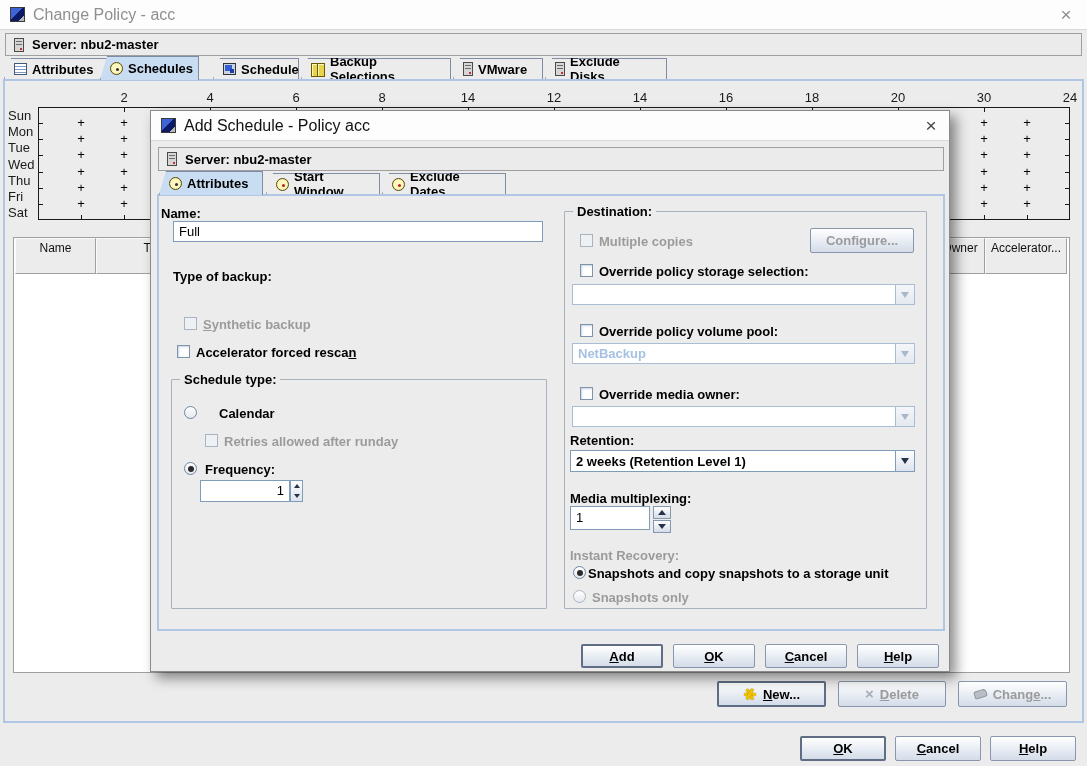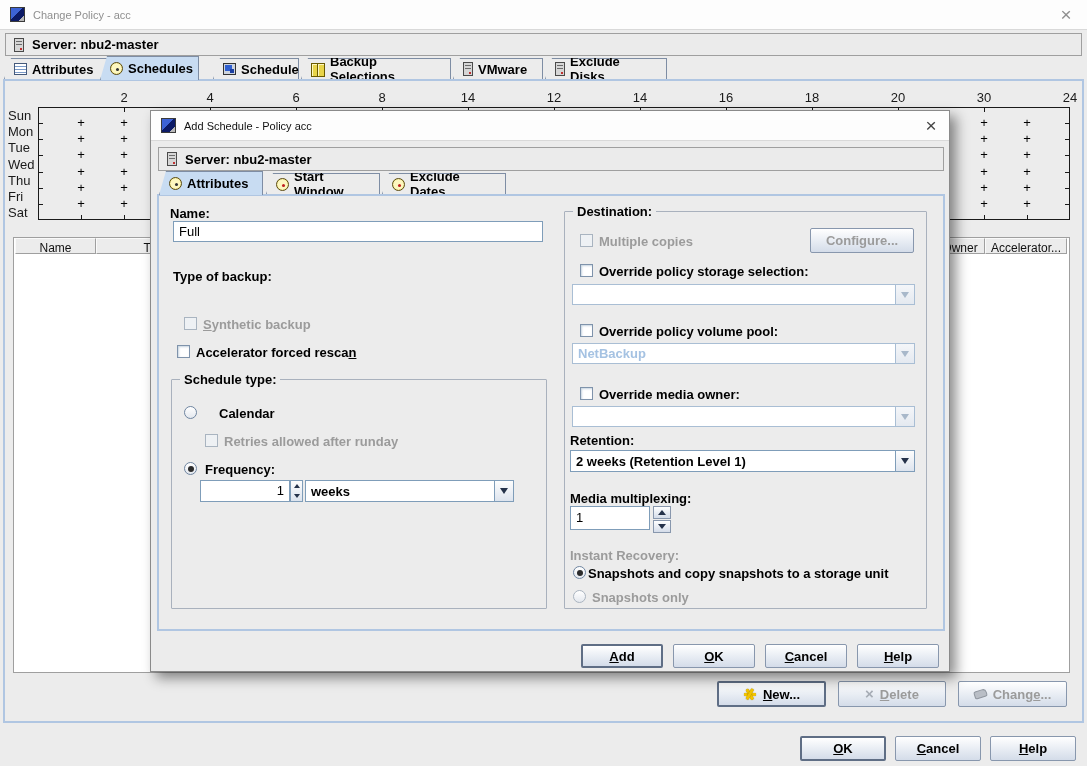--- a/index.html
+++ b/index.html
@@ -5,21 +5,21 @@
   *{box-sizing:border-box;margin:0;padding:0}
   html,body{width:1087px;height:766px;font-family:"Liberation Sans",sans-serif;background:#ececec;overflow:hidden}
   #app{position:relative;width:1087px;height:766px;background:#ececec}
   .abs{position:absolute}
   .lbl{font-size:13px;font-weight:bold;color:#000;white-space:nowrap;line-height:15px}
   .dis{color:#9b9b9b}
   .u{text-decoration:underline}
 
   
   .titlebar{position:absolute;left:0;top:0;right:0;height:30px;background:#fdfdfd;border-bottom:1px solid #d9d9d9;display:flex;align-items:center}
-  .title-text{font-size:11px;margin-left:8px}
+  .title-text{font-size:16px;margin-left:8px}
   .close-x{position:absolute;top:3px;width:28px;height:24px;text-align:center;font-size:19px;line-height:24px;color:#444;cursor:default}
   .app-icon{width:15px;height:15px;margin-left:10px;border:1px solid #3a3a3a;background:linear-gradient(135deg,#3d63d6 0 46%,#0c1a66 46% 78%,#b8b8b8 78% 100%);flex:none}
 
   
   .server-panel{position:absolute;background:#ebebeb;border:1px solid #9f9f9f;display:flex;align-items:center;gap:8px;padding-left:8px}
   .server-icon{width:10px;height:14px;background:#d6d6d6;border:1px solid #4a4a4a;position:relative;flex:none}
   .server-icon::before{content:"";position:absolute;left:1px;right:1px;top:2px;height:1px;background:#6b6b6b;box-shadow:0 3px 0 #6b6b6b}
   .server-icon::after{content:"";position:absolute;right:1px;bottom:1px;width:2px;height:2px;background:#c03030}
 
   
@@ -37,21 +37,21 @@
   .computer-icon::after{content:"";position:absolute;right:1px;bottom:1px;width:4px;height:4px;background:#1c3fa0}
   .books-icon{width:14px;height:12px;position:relative}
   .books-icon::before,.books-icon::after{content:"";position:absolute;top:0;width:6px;height:12px;background:#e8d44a;border:1px solid #6a5a00;box-shadow:inset 1px 1px 0 #fdf7c0}
   .books-icon::before{left:0}.books-icon::after{right:0}
 
   
   .content-panel{position:absolute;border:2px solid #b0c6e2;background:#ececec}
 
   
   .table-frame{position:absolute;border:1px solid #9f9f9f;background:#fff}
-  .hdr-cell{position:absolute;height:16px;background:#ececec;border:1px solid #9f9f9f;border-top-color:#fafafa;border-left-color:#fafafa;text-align:center;font-size:12px;line-height:18px;color:#111;overflow:hidden;white-space:nowrap}
+  .hdr-cell{position:absolute;height:36px;background:#ececec;border:1px solid #9f9f9f;border-top-color:#fafafa;border-left-color:#fafafa;text-align:center;font-size:12px;line-height:18px;color:#111;overflow:hidden;white-space:nowrap}
 
   
   .btn{position:absolute;display:flex;align-items:center;justify-content:center;gap:6px;background:linear-gradient(#ffffff,#e7ecf3 55%,#d4dce9);border:1px solid #8897ad;font-size:13px;font-weight:bold;color:#000;border-radius:2px}
   .btn.focused{border:2px solid #5f6e85}
   .btn.disabled{color:#9b9b9b}
   .star-icon{width:14px;height:14px;position:relative;flex:none}
   .star-icon i{position:absolute;left:1px;top:6px;width:12px;height:2.5px;background:#f2c400;border-radius:1px;box-shadow:0 0 1px #8a7000}
   .star-icon i:nth-child(2){transform:rotate(60deg)}
   .star-icon i:nth-child(3){transform:rotate(120deg)}
   .xgray-icon{color:#a7adb6;font-size:15px;font-weight:bold;line-height:14px}
@@ -392,21 +392,21 @@
       <span class="ticon clock-icon red"></span>
       <span>Start Window</span>
     </div>
     <div class="tab" style="left:231px;top:62px;width:124px">
       <span class="ticon clock-icon red"></span>
       <span>Exclude Dates</span>
     </div>
 
     <div class="content-panel" style="left:6px;top:83px;width:788px;height:437px"></div>
 
-    <span class="lbl abs" style="left:19px;top:95px">Name:</span>
+    <span class="lbl abs" style="left:10px;top:95px">Name:</span>
     <div class="input" style="left:22px;top:110px;width:370px;height:21px">Full</div>
 
     <span class="lbl abs" style="left:22px;top:158px">Type of backup:</span>
 
     <span class="cb discb" style="left:33px;top:206px"></span>
     <span class="lbl dis abs" style="left:52px;top:206px"><span class="u">S</span><span>ynthetic backup</span></span>
 
     <span class="cb" style="left:26px;top:234px"></span>
     <span class="lbl abs" style="left:45px;top:234px"><span>Accelerator forced resca</span><span class="u">n</span><span></span></span>
 
@@ -420,26 +420,20 @@
       <span class="lbl abs" style="left:33px;top:82px">Frequency:</span>
       <div class="input" style="left:28px;top:100px;width:90px;height:22px;text-align:right">1</div>
       <div class="spin-col" style="left:118px;top:100px;height:22px">
         <span class="half">
             <span class="tri-up" style="border-bottom-width:4px;border-left-width:3.5px;border-right-width:3.5px"></span>
           </span>
         <span class="half">
             <span class="tri-down" style="border-top-width:4px;border-left-width:3.5px;border-right-width:3.5px"></span>
           </span>
       </div>
-      <div class="combo" style="left:133px;top:100px;width:209px;height:22px">
-        <span>weeks</span>
-        <span class="combo-btn">
-            <span class="tri-down"></span>
-          </span>
-      </div>
     </div>
 
     <div class="group" style="left:413px;top:100px;width:363px;height:398px">
       <span class="lbl group-legend">Destination:</span>
 
       <span class="cb discb" style="left:15px;top:22px"></span>
       <span class="lbl dis abs" style="left:34px;top:22px">Multiple copies</span>
       <div class="btn disabled" style="left:245px;top:16px;width:104px;height:25px">
         <span>Configure...</span>
       </div>

